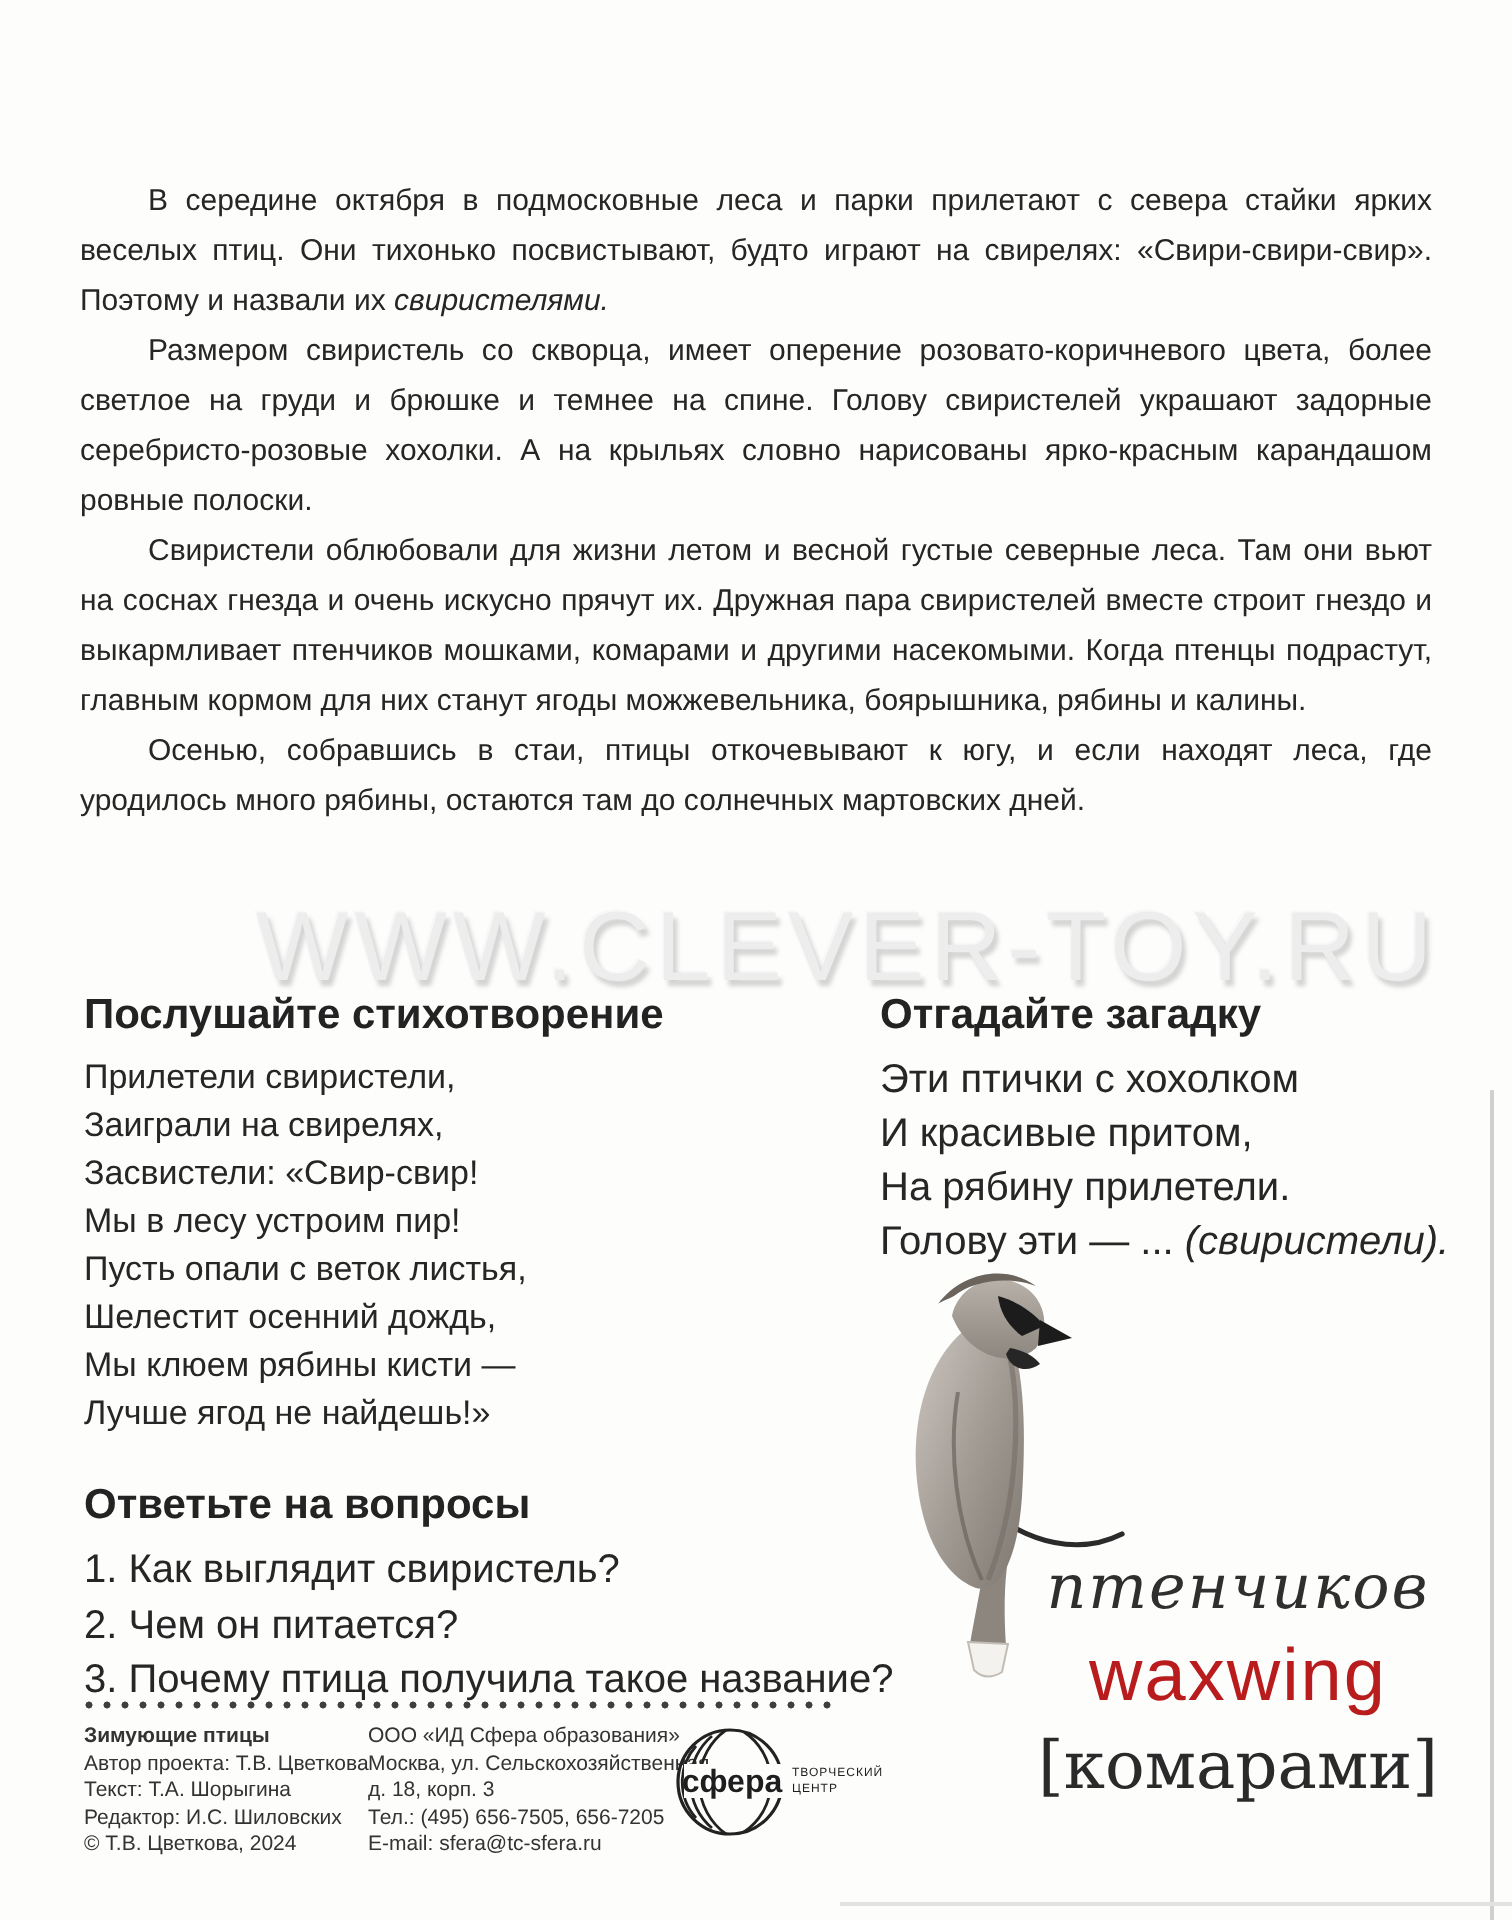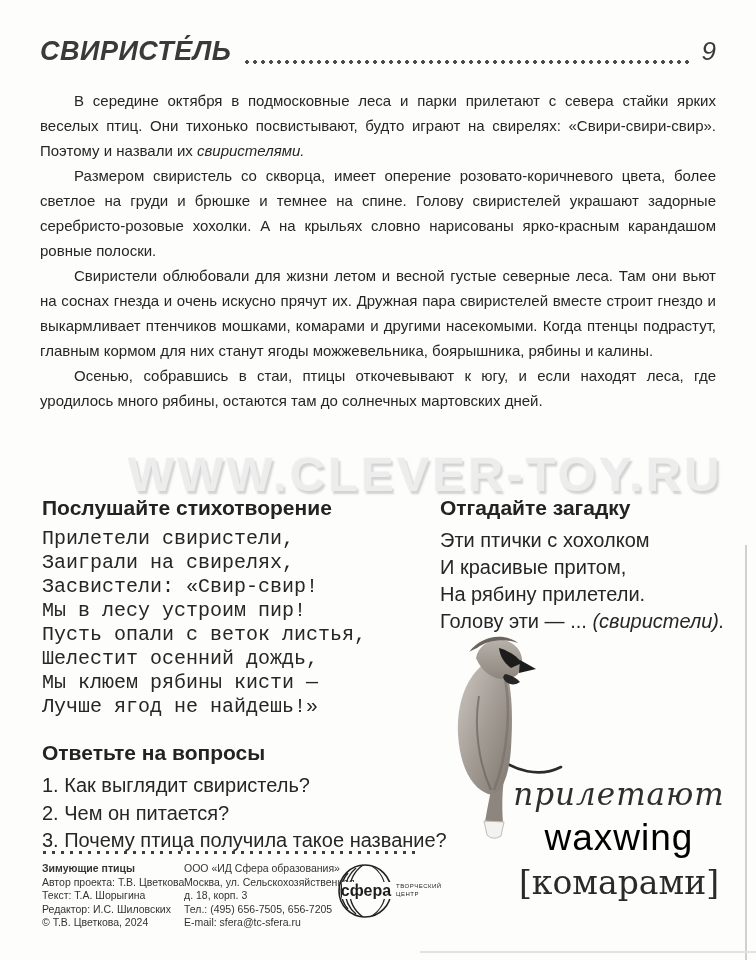--- a/index.html
+++ b/index.html
@@ -13,21 +13,21 @@
     background: #fdfdfc;
     overflow: hidden;
     color: #262626;
   }
 
   
   .watermark {
     position: absolute;
     top: 446px; left: 128px;
     font-size: 49px;
-    font-weight: 700;
+    font-weight: 400;
     letter-spacing: 3px;
     color: #ededed;
     text-shadow: 2px 3px 2px rgba(160,160,160,0.45), -1px -1px 0 #f8f8f8;
     white-space: nowrap;
     z-index: 0;
     user-select: none;
   }
 
   
   .header {
@@ -82,21 +82,21 @@
     color: #232323;
     margin-bottom: 7px;
     white-space: nowrap;
   }
   .poem-col {
     position: absolute;
     top: 496px; left: 42px;
     width: 395px;
     z-index: 1;
   }
-  .poem-line { font-size: 20px; line-height: 24px; white-space: nowrap; font-family: Liberation Mono, monospace; }
+  .poem-line { font-size: 17px; line-height: 24px; white-space: nowrap; }
   .riddle-col {
     position: absolute;
     top: 496px; left: 440px;
     width: 300px;
     z-index: 1;
   }
   .riddle-line { font-size: 20px; line-height: 27px; white-space: nowrap; }
 
   
   .questions {
@@ -124,21 +124,21 @@
     font-family: "DejaVu Serif", serif;
     font-style: italic;
     font-size: 31px;
     letter-spacing: 1px;
     color: #2f2f2f;
   }
   .bird-en {
     margin-top: 5px;
     font-size: 37px;
     letter-spacing: 1px;
-    color: #000000;
+    color: #b91c1c;
   }
   .bird-ipa {
     margin-top: 4px;
     font-family: "DejaVu Serif", serif;
     font-size: 33px;
     color: #2a2a2a;
   }
 
   
   .footer-sep {
@@ -183,25 +183,20 @@
     background: #e2e2e0;
   }
 </style>
 </head>
 <body>
 
 <div class="page">
 
   <div class="watermark">WWW.CLEVER-TOY.RU</div>
 
-  <header class="header">
-    <h1 class="title">СВИРИСТЕ́ЛЬ</h1>
-    <div class="leader"></div>
-    <div class="pagenum">9</div>
-  </header>
 
   <section class="body-text">
     <p><span>В середине октября в подмосковные леса и парки прилетают с севера стайки ярких веселых птиц. Они тихонько посвистывают, будто играют на свирелях: «Свири-свири-свир». Поэтому и назвали их </span><i>свиристелями.</i></p>
     <p>Размером свиристель со скворца, имеет оперение розовато-коричневого цвета, более светлое на груди и брюшке и темнее на спине. Голову свиристелей украшают задорные серебристо-розовые хохолки. А на крыльях словно нарисованы ярко-красным карандашом ровные полоски.</p>
     <p>Свиристели облюбовали для жизни летом и весной густые северные леса. Там они вьют на соснах гнезда и очень искусно прячут их. Дружная пара свиристелей вместе строит гнездо и выкармливает птенчиков мошками, комарами и другими насекомыми. Когда птенцы подрастут, главным кормом для них станут ягоды можжевельника, боярышника, рябины и калины.</p>
     <p>Осенью, собравшись в стаи, птицы откочевывают к югу, и если находят леса, где уродилось много рябины, остаются там до солнечных мартовских дней.</p>
   </section>
 
   <section class="poem-col">
     <div class="col-heading">Послушайте стихотворение</div>
@@ -258,21 +253,21 @@
     <path d="M26 22 C 38 6, 60 2, 75 13 C 62 8, 44 10, 34 18 C 30 20, 27 21, 26 22 Z" fill="#6b645d"></path>
 
     <path d="M56 18 C 64 20, 74 26, 79 33 L 68 38 C 61 33, 57 26, 56 18 Z" fill="#1c1c1c"></path>
 
     <path d="M77 30 L 93 39 L 76 43 Z" fill="#1c1c1c"></path>
 
     <path d="M62 44 C 68 45, 74 48, 77 52 C 70 57, 62 54, 60 47 Z" fill="#262626"></path>
   </svg>
 
   <div class="bird-labels">
-    <div class="bird-cursive">прилетают</div>
+    <div class="bird-cursive">птенчиков</div>
     <div class="bird-en">waxwing</div>
     <div class="bird-ipa">[комарами]</div>
   </div>
 
   <div class="footer-sep"></div>
 
   <div class="footer-col footer-col1">
     <div class="footer-series">Зимующие птицы</div>
     <div>Автор проекта: Т.В. Цветкова</div>
     <div>Текст: Т.А. Шорыгина</div>

